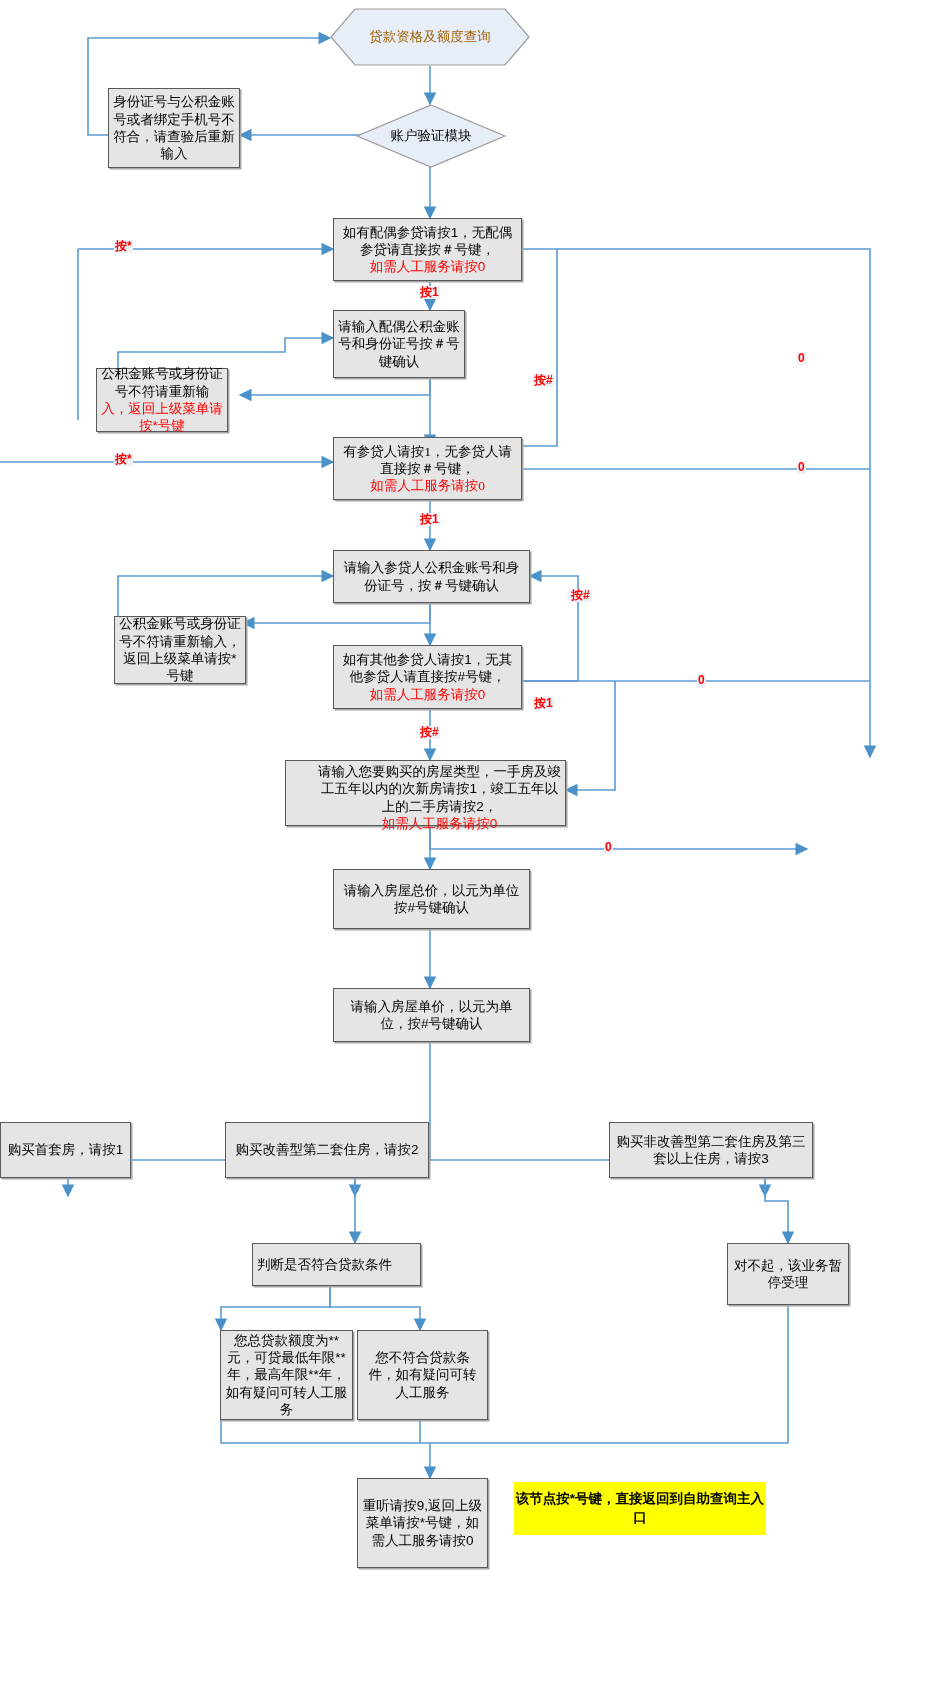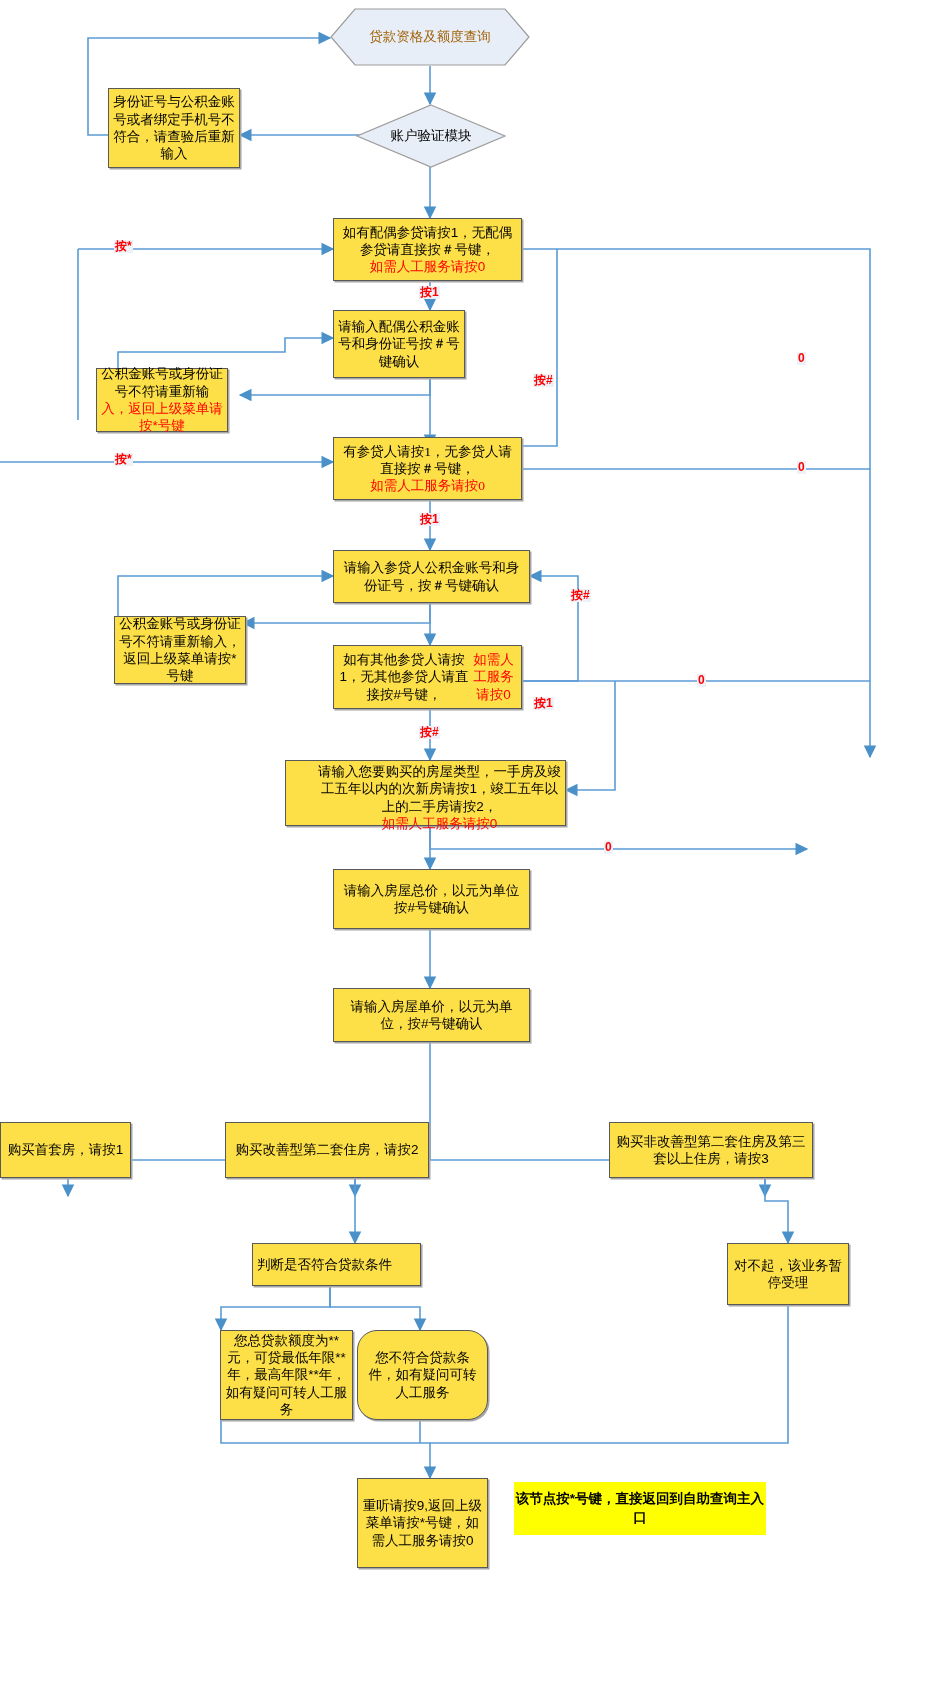--- a/index.html
+++ b/index.html
@@ -1,19 +1,19 @@
 <!DOCTYPE html>
 <html><head>
 <meta charset="utf-8">
 <style>
   html,body{margin:0;padding:0;background:#fff;}
   body{font-family:"Liberation Sans","DejaVu Sans",sans-serif;}
   #stage{position:relative;width:942px;height:1692px;overflow:hidden;background:#ffffff;}
   svg.wires{position:absolute;left:0;top:0;width:942px;height:1692px;pointer-events:none;}
-  .node{position:absolute;box-sizing:border-box;background:#fde047;border:1px solid #595959;
+  .node{position:absolute;box-sizing:border-box;background:#e5e5e5;border:1px solid #595959;
         box-shadow:1.5px 1.5px 0 #a6a6a6;display:flex;align-items:center;justify-content:center;
         text-align:center;color:#000;font-size:13.5px;line-height:1.28;padding:2px 4px;}
   .hexwrap{position:absolute;}
   .hexwrap svg{position:absolute;left:0;top:0;}
   .hexwrap .lbl{position:absolute;inset:0;display:flex;align-items:center;justify-content:center;
         font-size:13.5px;color:#a16207;text-align:center;}
   .diawrap{position:absolute;}
   .diawrap svg{position:absolute;left:0;top:0;}
   .diawrap .lbl{position:absolute;inset:0;display:flex;align-items:center;justify-content:center;
         font-size:13.5px;color:#000;text-align:center;}
@@ -143,21 +143,21 @@
   </div>
 
   <div class="node" style="left:333px;top:550px;width:197px;height:53px;">
     <span>请输入参贷人公积金账号和身份证号，按＃号键确认</span>
   </div>
 
   <div class="node" style="left:96px;top:616px;width:132px;height:68px;margin-left:18px;">
     <span>公积金账号或身份证号不符请重新输入，返回上级菜单请按*号键</span>
   </div>
 
-  <div class="node" style="left:333px;top:645px;width:189px;height:64px;flex-direction:row;">
+  <div class="node" style="left:333px;top:645px;width:189px;height:64px;flex-direction:column;">
     <span class="n-txt">如有其他参贷人请按1，无其他参贷人请直接按#号键，</span>
     <span class="n-txt red">如需人工服务请按0</span>
   </div>
 
   <div class="node" style="left:285px;top:760px;width:281px;height:66px;flex-direction:row;flex-wrap:wrap;padding-left:32px;">
     <span>请输入您要购买的房屋类型，一手房及竣工五年以内的次新房请按1，竣工五年以上的二手房请按2，</span>
       <span class="red">如需人工服务请按0</span>
   </div>
 
   <div class="node" style="left:333px;top:869px;width:197px;height:60px;">
@@ -181,21 +181,21 @@
   </div>
 
   <div class="node" style="left:252px;top:1243px;width:169px;height:43px;justify-content:flex-start;text-align:left;">
     <span>判断是否符合贷款条件</span>
   </div>
 
   <div class="node" style="left:220px;top:1330px;width:133px;height:90px;">
     <span>您总贷款额度为**元，可贷最低年限**年，最高年限**年，如有疑问可转人工服务</span>
   </div>
 
-  <div class="node" style="left:357px;top:1330px;width:131px;height:90px;border-radius:20px;">
+  <div class="node" style="left:357px;top:1330px;width:131px;height:90px;">
     <span>您不符合贷款条件，如有疑问可转人工服务</span>
   </div>
 
   <div class="node" style="left:727px;top:1243px;width:122px;height:62px;">
     <span>对不起，该业务暂停受理</span>
   </div>
 
   <div class="node" style="left:357px;top:1478px;width:131px;height:90px;">
     <span>重听请按9,返回上级菜单请按*号键，如需人工服务请按0</span>
   </div>

